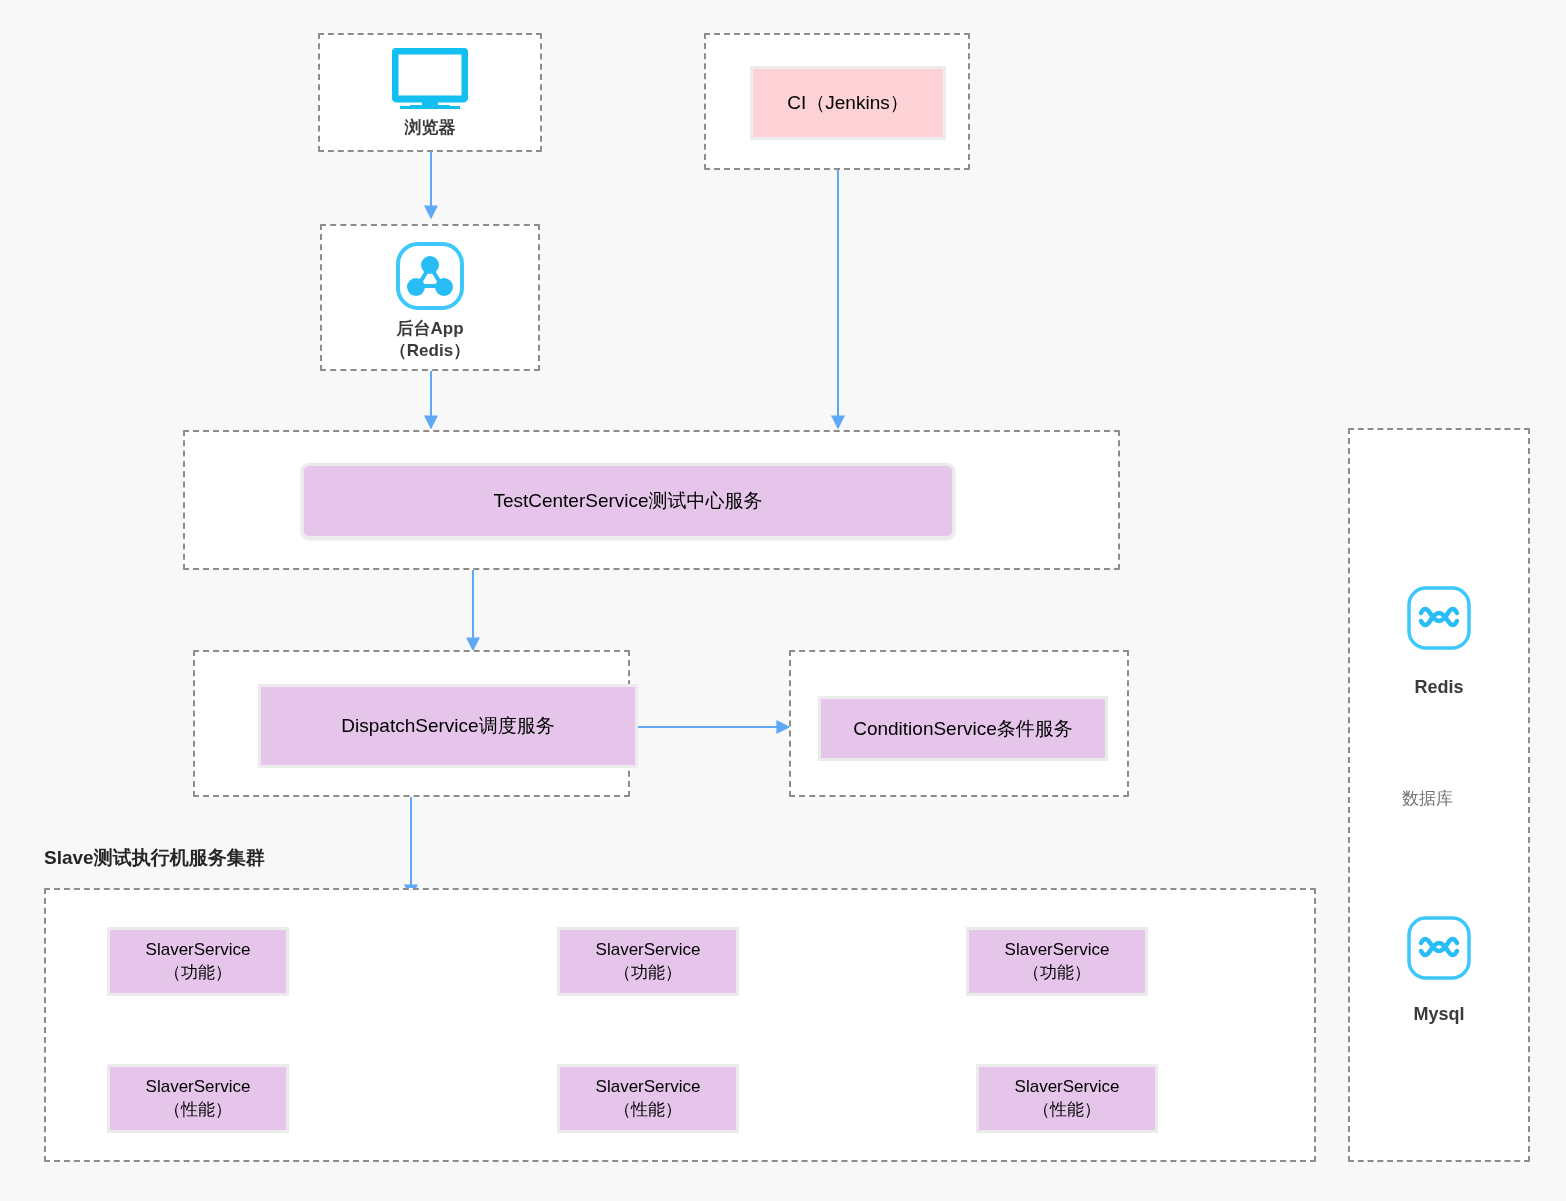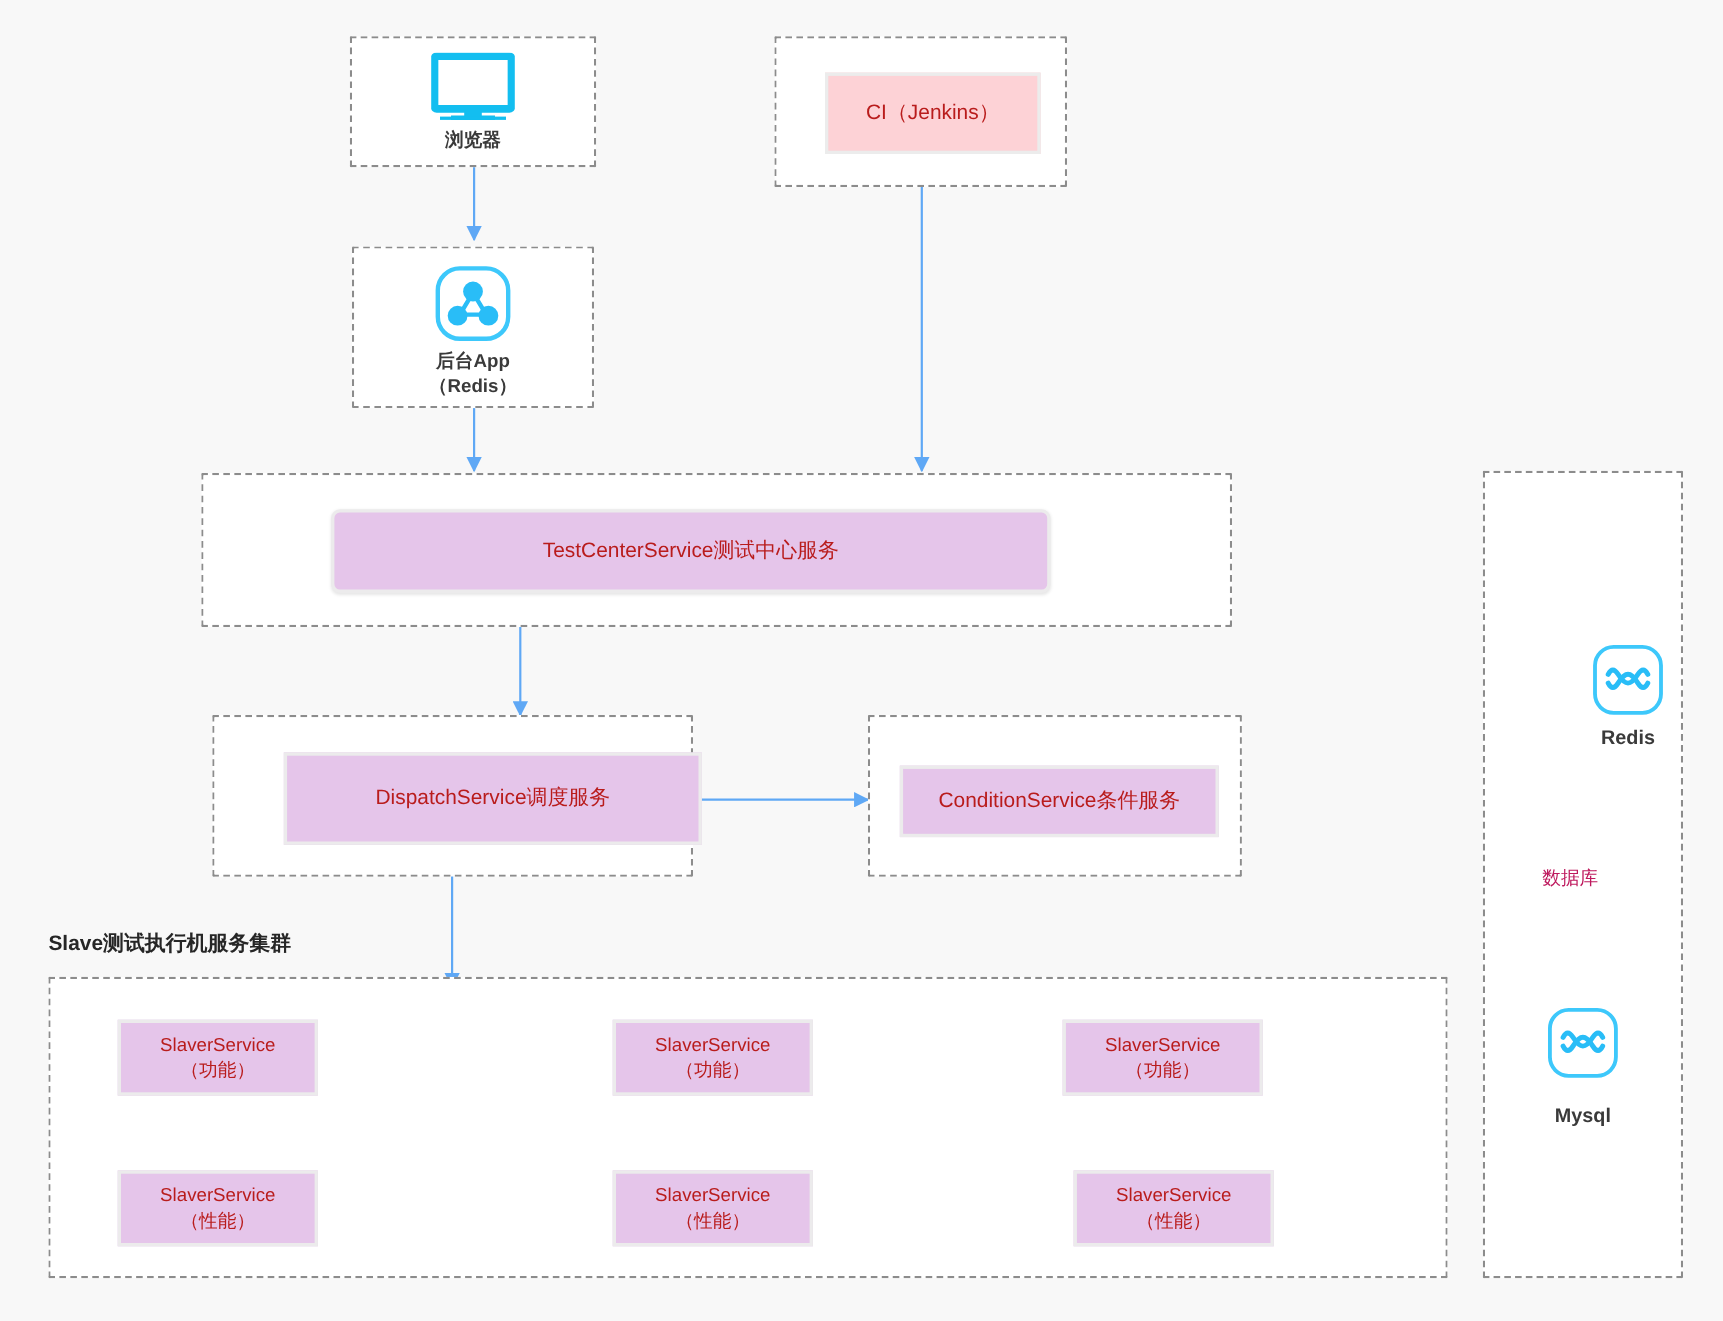--- a/index.html
+++ b/index.html
@@ -30,21 +30,21 @@
 
   
   .node {
     position: absolute;
     box-sizing: border-box;
     display: flex;
     align-items: center;
     justify-content: center;
     text-align: center;
     line-height: 1.32;
-    color: #b91c1c;
+    color: #000000;
     border: 3px solid #eceaec;
     background: #e5c5ea;
     white-space: pre-line;
   }
   .node.purple { background: #e5c5ea; border-color: #ecebec; }
   .node.pink   { background: #fdd2d6; border-color: #ececec; }
   .node.rounded { border-radius: 8px; }
 
   
   .icon-wrap {
@@ -169,30 +169,30 @@
 
   <div class="node purple" style="left:107px; top:1064px; width:182px; height:69px; font-size:17px;">SlaverService
 （性能）</div>
   <div class="node purple" style="left:557px; top:1064px; width:182px; height:69px; font-size:17px;">SlaverService
 （性能）</div>
   <div class="node purple" style="left:976px; top:1064px; width:182px; height:69px; font-size:17px;">SlaverService
 （性能）</div>
 
   <div class="group" style="left:1348px; top:428px; width:182px; height:734px;"></div>
 
-  <div class="icon-wrap" style="left:1422px; top:585px; width:116px;">
+  <div class="icon-wrap" style="left:1381px; top:585px; width:116px;gap:17px;">
     <svg width="66" height="66" viewBox="0 0 66 66">
       <rect x="3" y="3" width="60" height="60" rx="17" fill="none" stroke="#3dc8fb" stroke-width="3.5"></rect>
       <path d="M15 28 q4 -8 9 0 t9 8 t9 -8 t9 0" fill="none" stroke="#29bdf7" stroke-width="4.5" stroke-linecap="round"></path>
       <path d="M15 36 q4 8 9 0 t9 -8 t9 8 t9 0" fill="none" stroke="#29bdf7" stroke-width="4.5" stroke-linecap="round"></path>
     </svg>
     <span class="icon-label" style="font-size:18px; margin-top:8px;">Redis</span>
   </div>
 
-  <div class="free-text" style="left:1402px; top:787px; font-size:17px; color:#be185d;">数据库</div>
+  <div class="free-text" style="left:1402px; top:787px; font-size:17px; color:#737373;">数据库</div>
 
   <div class="icon-wrap" style="left:1381px; top:915px; width:116px;">
     <svg width="66" height="66" viewBox="0 0 66 66">
       <rect x="3" y="3" width="60" height="60" rx="17" fill="none" stroke="#3dc8fb" stroke-width="3.5"></rect>
       <path d="M15 28 q4 -8 9 0 t9 8 t9 -8 t9 0" fill="none" stroke="#29bdf7" stroke-width="4.5" stroke-linecap="round"></path>
       <path d="M15 36 q4 8 9 0 t9 -8 t9 8 t9 0" fill="none" stroke="#29bdf7" stroke-width="4.5" stroke-linecap="round"></path>
     </svg>
     <span class="icon-label" style="font-size:18px; margin-top:22px;">Mysql</span>
   </div>
 

